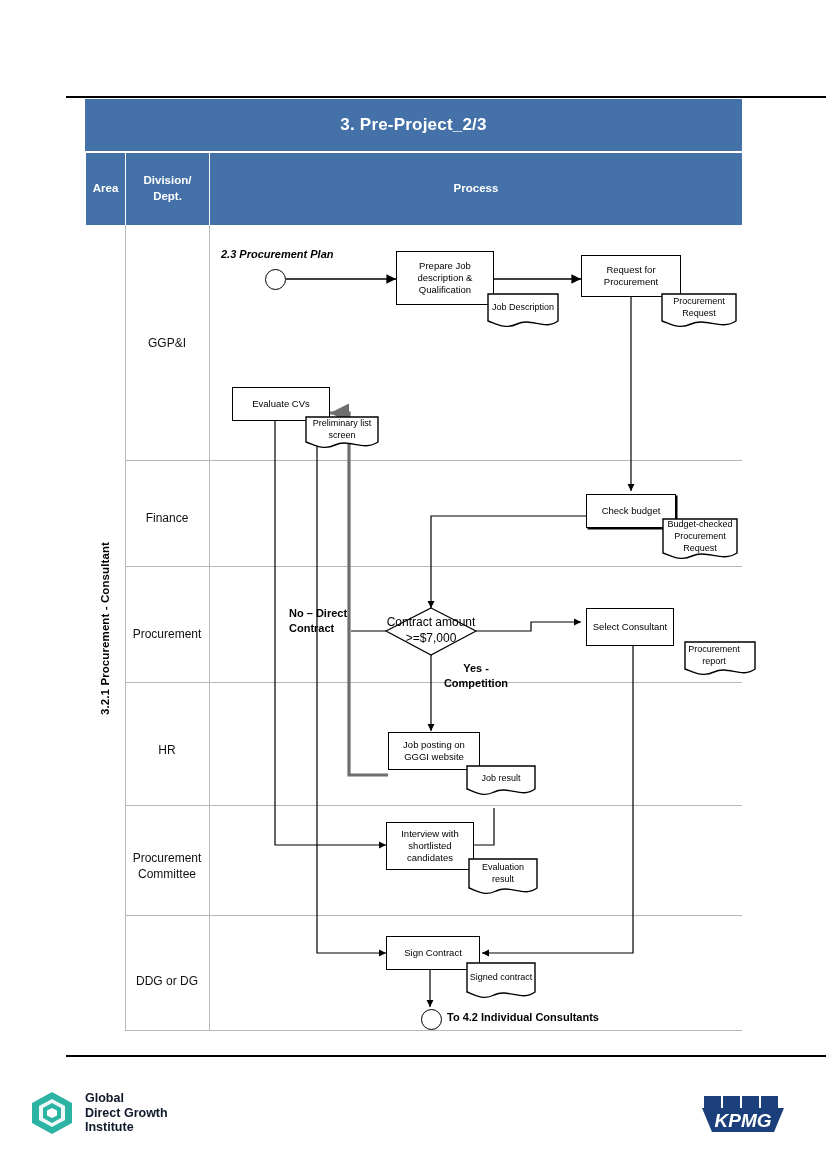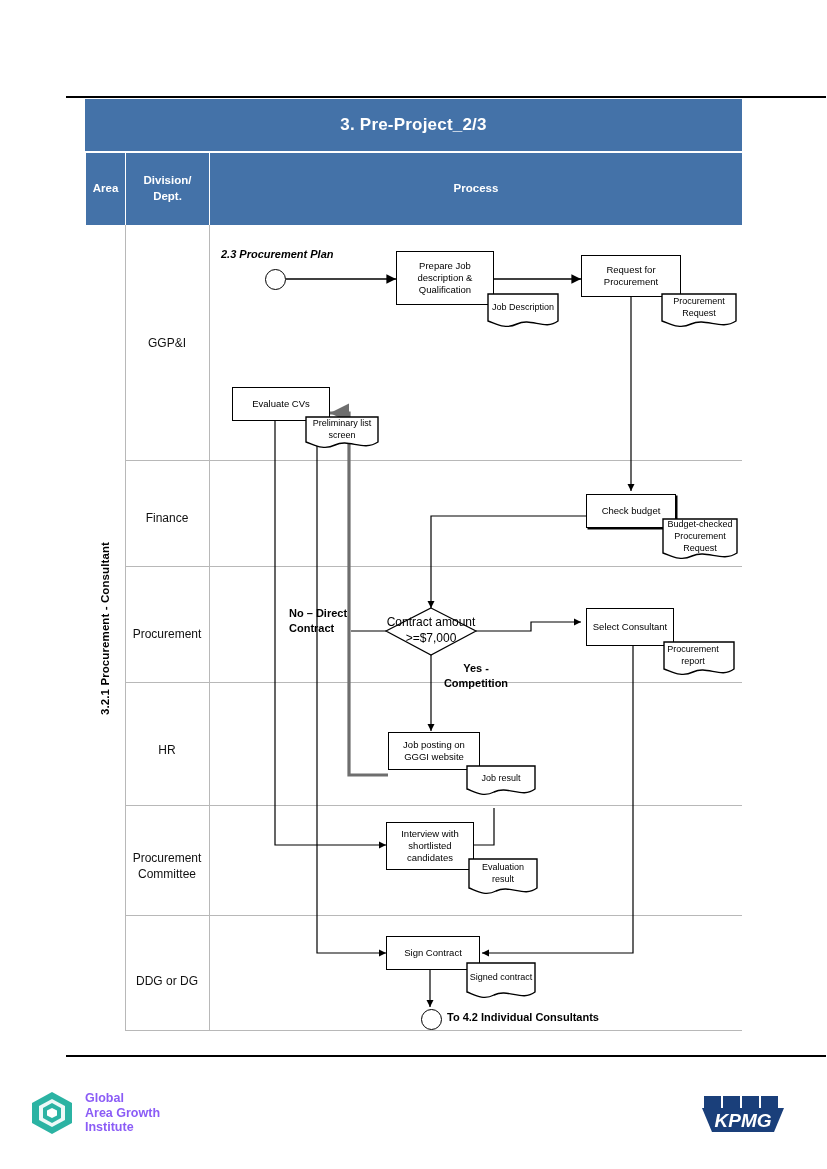--- a/index.html
+++ b/index.html
@@ -52,21 +52,21 @@
        display:flex;align-items:center;justify-content:center;text-align:center;
        padding:0 3px;box-sizing:border-box;}
   .label{position:absolute;font-size:11px;font-weight:bold;line-height:1.4;}
   .term{position:absolute;border:1.8px solid #000;border-radius:50%;background:#fff;}
 
   .diamond-txt{position:absolute;font-size:12px;line-height:1.3;text-align:center;
                width:120px;}
 
   
   .ggg{position:absolute;left:28px;top:1082px;width:200px;height:62px;display:flex;align-items:center;}
-  .ggg-txt{font-size:12.5px;line-height:1.18;color:#8b5cf6;margin-left:9px;font-weight:600;}
+  .ggg-txt{font-size:12.5px;line-height:1.18;color:#0f172a;margin-left:9px;font-weight:600;}
   .kpmg{position:absolute;left:700px;top:1092px;width:86px;height:46px;}
 </style>
 </head>
 <body>
 
 <div class="rule-top"></div>
 <div class="rule-bottom"></div>
 
 <div class="title-bar">3. Pre-Project_2/3</div>
 
@@ -199,21 +199,21 @@
 
 <div class="doc" style="left:662px;top:518px;width:76px;height:44px;">
   <div class="docbody">
     <svg viewBox="0 0 76 44" width="76" height="44" preserveAspectRatio="none">
       <path d="M1,1 H75 V35 C60,45 45,31 30,38 C18,44 8,37 1,35 Z" fill="#fff" stroke="#000" stroke-width="1.4"></path>
     </svg>
     <div class="doctxt" style="padding-bottom:6px;">Budget-checked Procurement Request</div>
   </div>
 </div>
 
-<div class="doc" style="left:663px;top:641px;width:60px;height:36px;">
+<div class="doc" style="left:684px;top:641px;width:60px;height:36px;">
   <div class="docbody">
     <svg viewBox="0 0 72 36" width="72" height="36" preserveAspectRatio="none">
       <path d="M1,1 H71 V28 C58,38 44,24 30,31 C18,37 8,30 1,28 Z" fill="#fff" stroke="#000" stroke-width="1.4"></path>
     </svg>
     <div class="doctxt" style="padding-bottom:6px;">Procurement report</div>
   </div>
 </div>
 
 <div class="doc" style="left:466px;top:765px;width:70px;height:32px;">
   <div class="docbody">
@@ -254,21 +254,21 @@
 
 <div class="ggg">
   <svg width="48" height="48" viewBox="0 0 48 48">
     <polygon points="24,3 44,14 44,34 24,45 4,34 4,14" fill="#2bb3a3"></polygon>
     <path d="M24,10 L37,17 L37,31 L24,38 L11,31 L11,17 Z" fill="#ffffff" opacity="0.92"></path>
     <path d="M24,14 L33,19 L33,29 L24,34 L15,29 L15,19 Z" fill="#2bb3a3"></path>
     <path d="M24,19 L29,21.5 L29,26.5 L24,29 L19,26.5 L19,21.5 Z" fill="#ffffff"></path>
   </svg>
   <div class="ggg-txt">
     <div>Global</div>
-    <div>Area Growth</div>
+    <div>Direct Growth</div>
     <div>Institute</div>
   </div>
 </div>
 
 <div class="kpmg">
   <svg width="86" height="46" viewBox="0 0 86 46">
     <g fill="#1a3f7a">
       <rect x="4" y="4" width="17" height="14"></rect>
       <rect x="23" y="4" width="17" height="14"></rect>
       <rect x="42" y="4" width="17" height="14"></rect>

